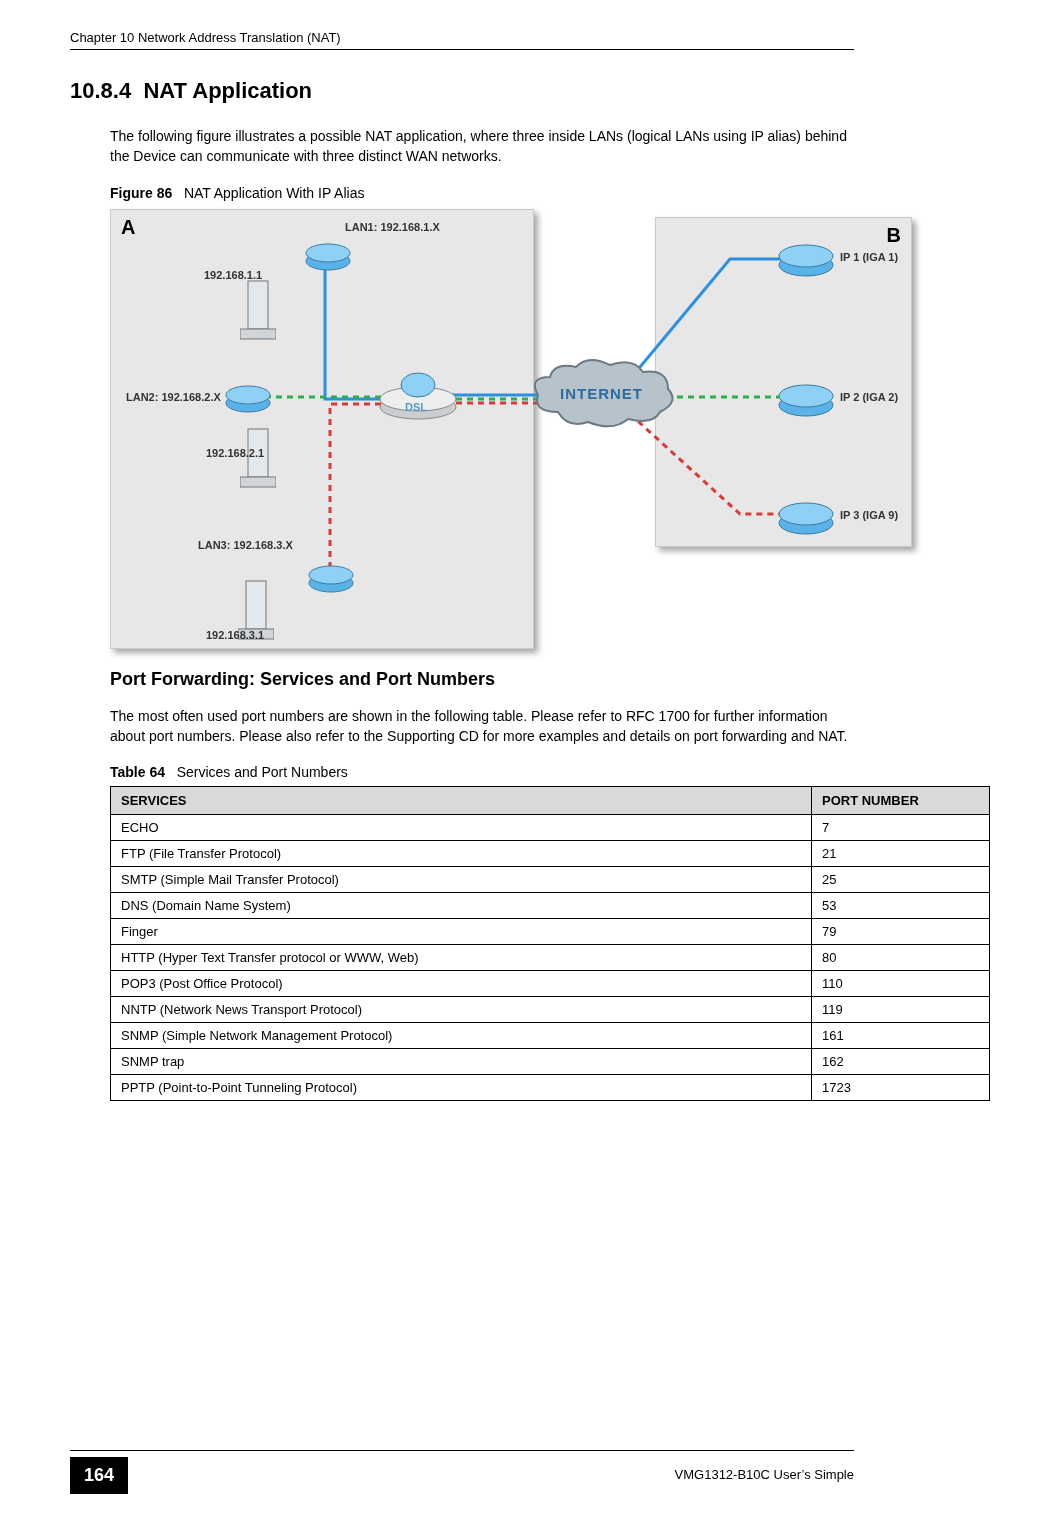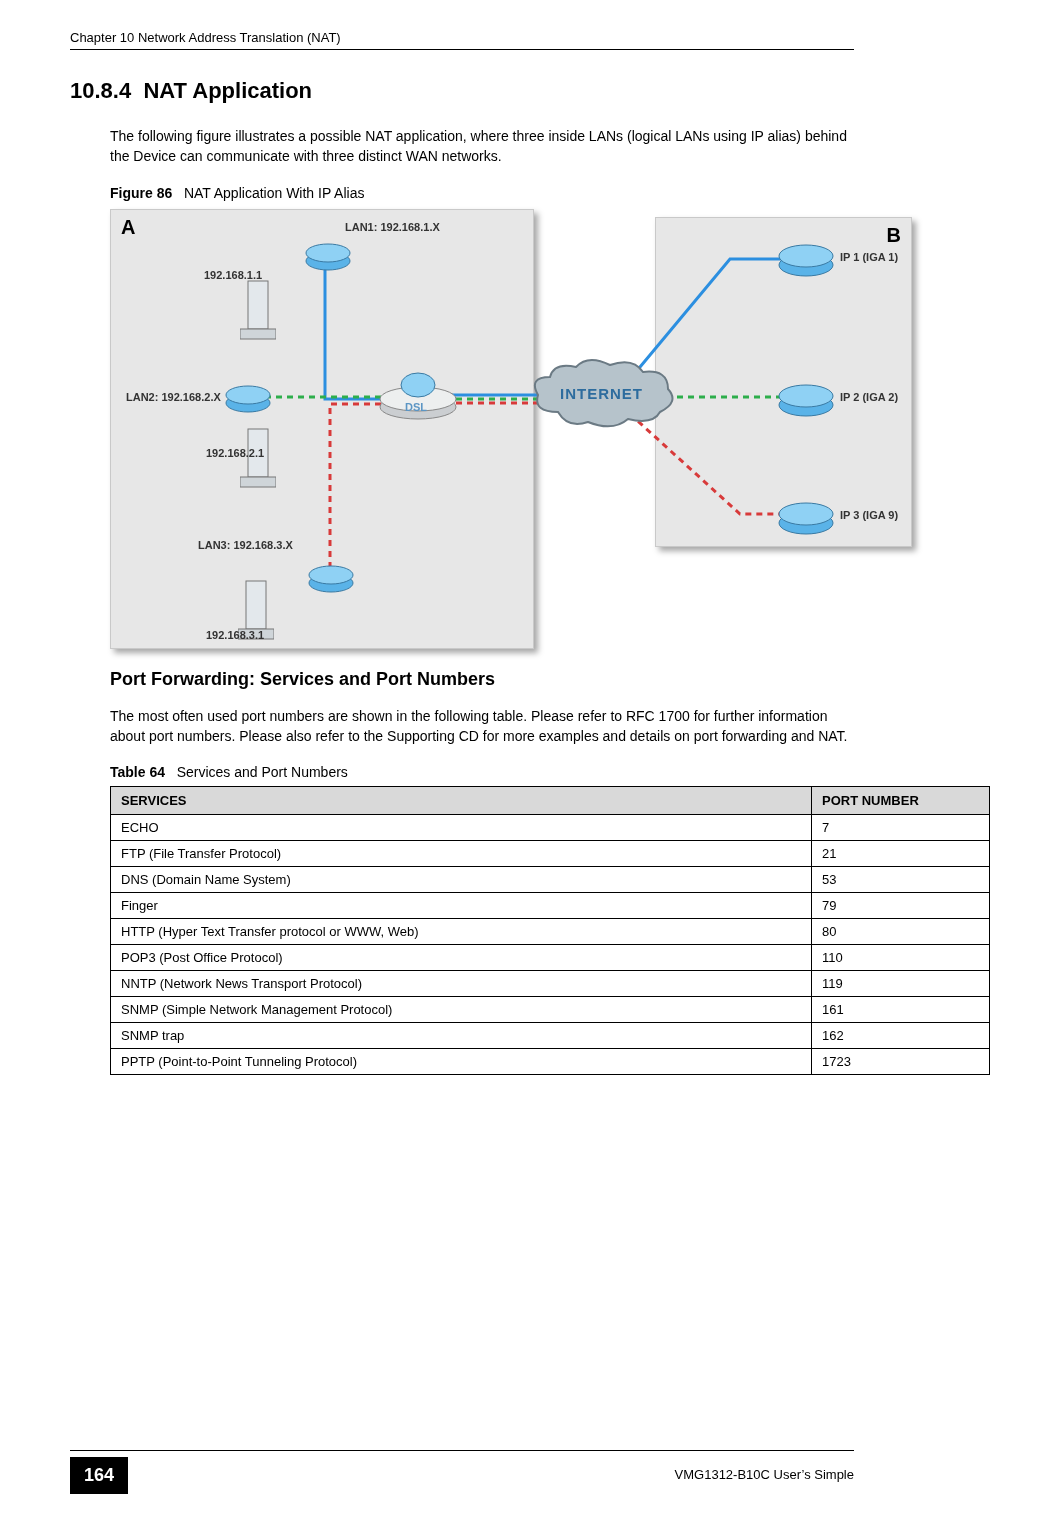--- a/index.html
+++ b/index.html
@@ -301,20 +301,24 @@
     <tbody id="port-tbody">
         <tr>
           <td>ECHO</td>
           <td>7</td>
         </tr>
         <tr>
           <td>FTP (File Transfer Protocol)</td>
           <td>21</td>
         </tr>
         <tr>
+          <td>SMTP (Simple Mail Transfer Protocol)</td>
+          <td>25</td>
+        </tr>
+        <tr>
           <td>DNS (Domain Name System)</td>
           <td>53</td>
         </tr>
         <tr>
           <td>Finger</td>
           <td>79</td>
         </tr>
         <tr>
           <td>HTTP (Hyper Text Transfer protocol or WWW, Web)</td>
           <td>80</td>

